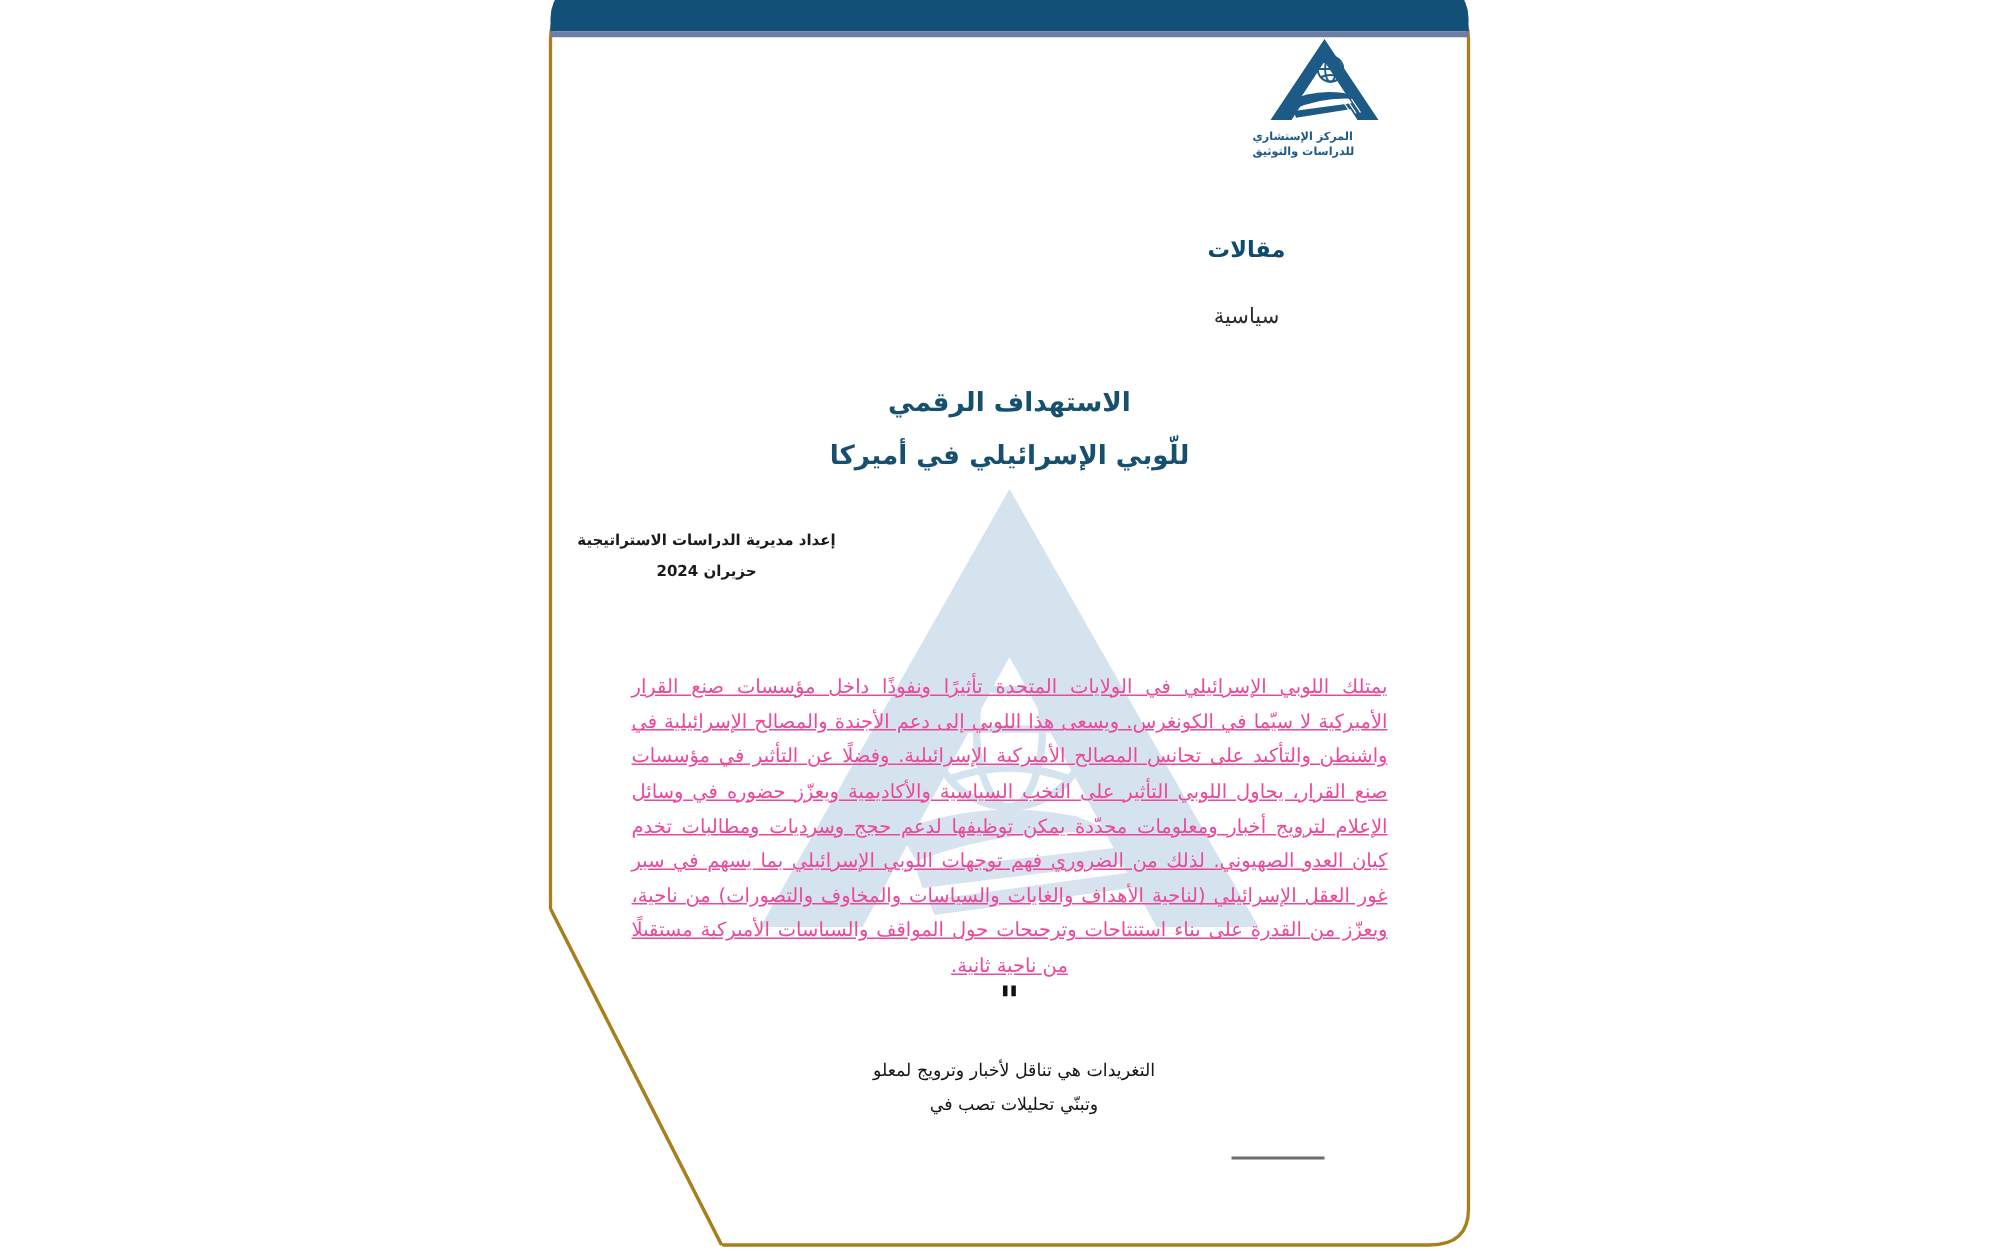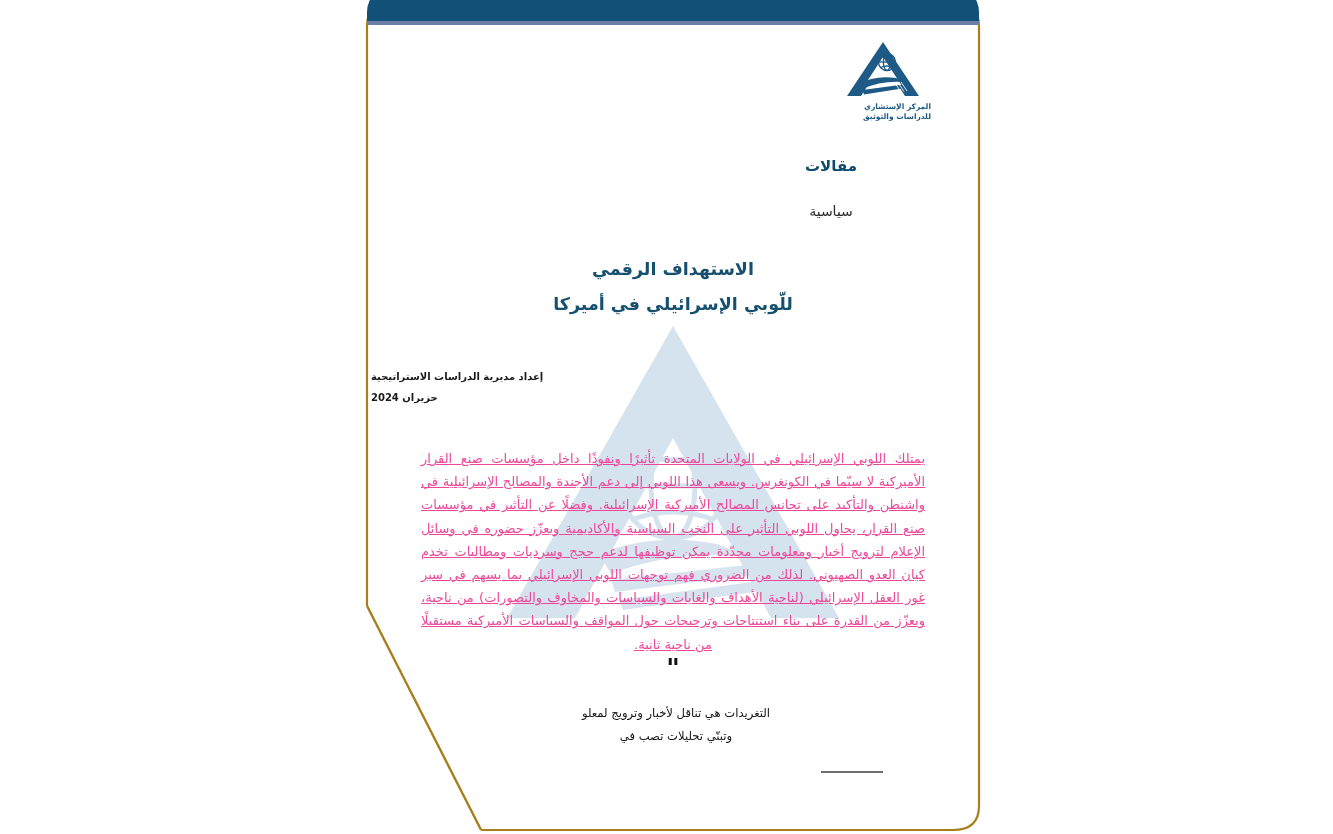--- a/index.html
+++ b/index.html
@@ -80,23 +80,23 @@
     width: 340px;
     height: 310px;
     opacity: 1;
     pointer-events: none;
   }
 
   
   .logo-block {
     position: absolute;
     right: 52px;
-    top: 40px;
+    top: 24px;
     width: 96px;
-    text-align: right;
+    text-align: left;
   }
   .logo-mark {
     width: 74px;
     height: 58px;
     margin: 0 auto;
     display: block;
   }
   .logo-wordmark {
     margin-top: 4px;
     font-size: 7.5px;
@@ -140,23 +140,23 @@
     font-size: 17.5px;
     line-height: 2.03;
     letter-spacing: 0px;
   }
   .doc-title .tline { display: block; }
 
   
   .byline {
     position: absolute;
     right: 412px;
-    top: 366px;
+    top: 350px;
     width: 200px;
-    text-align: left;
+    text-align: center;
     font-size: 10px;
     font-weight: bold;
     color: #1a1a1a;
     line-height: 2.1;
   }
   .byline .bline { display: block; }
 
   
   .body-text {
     position: absolute;

